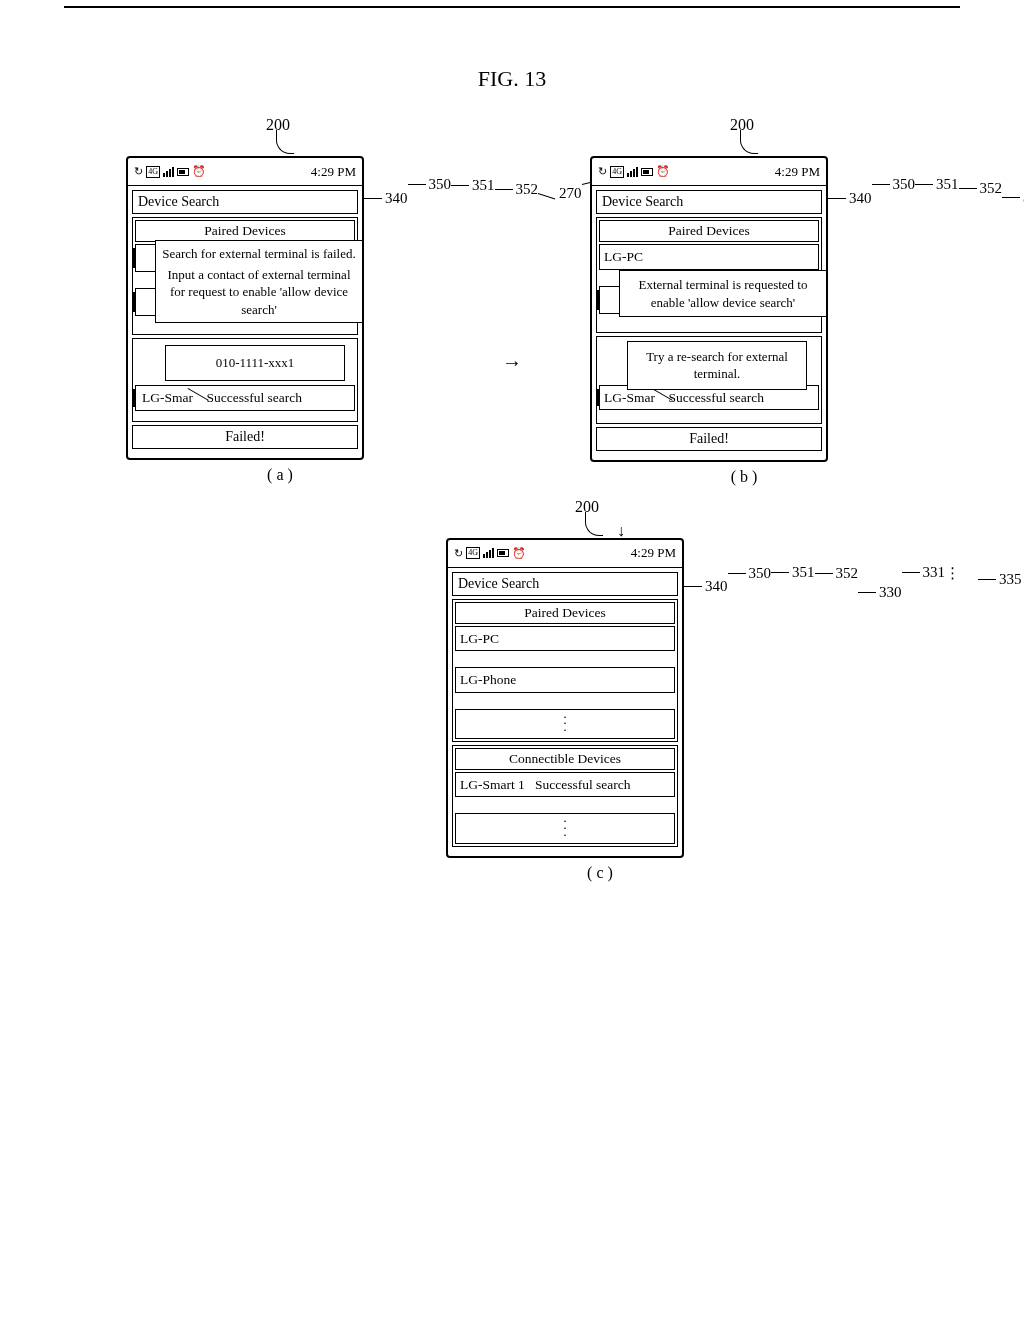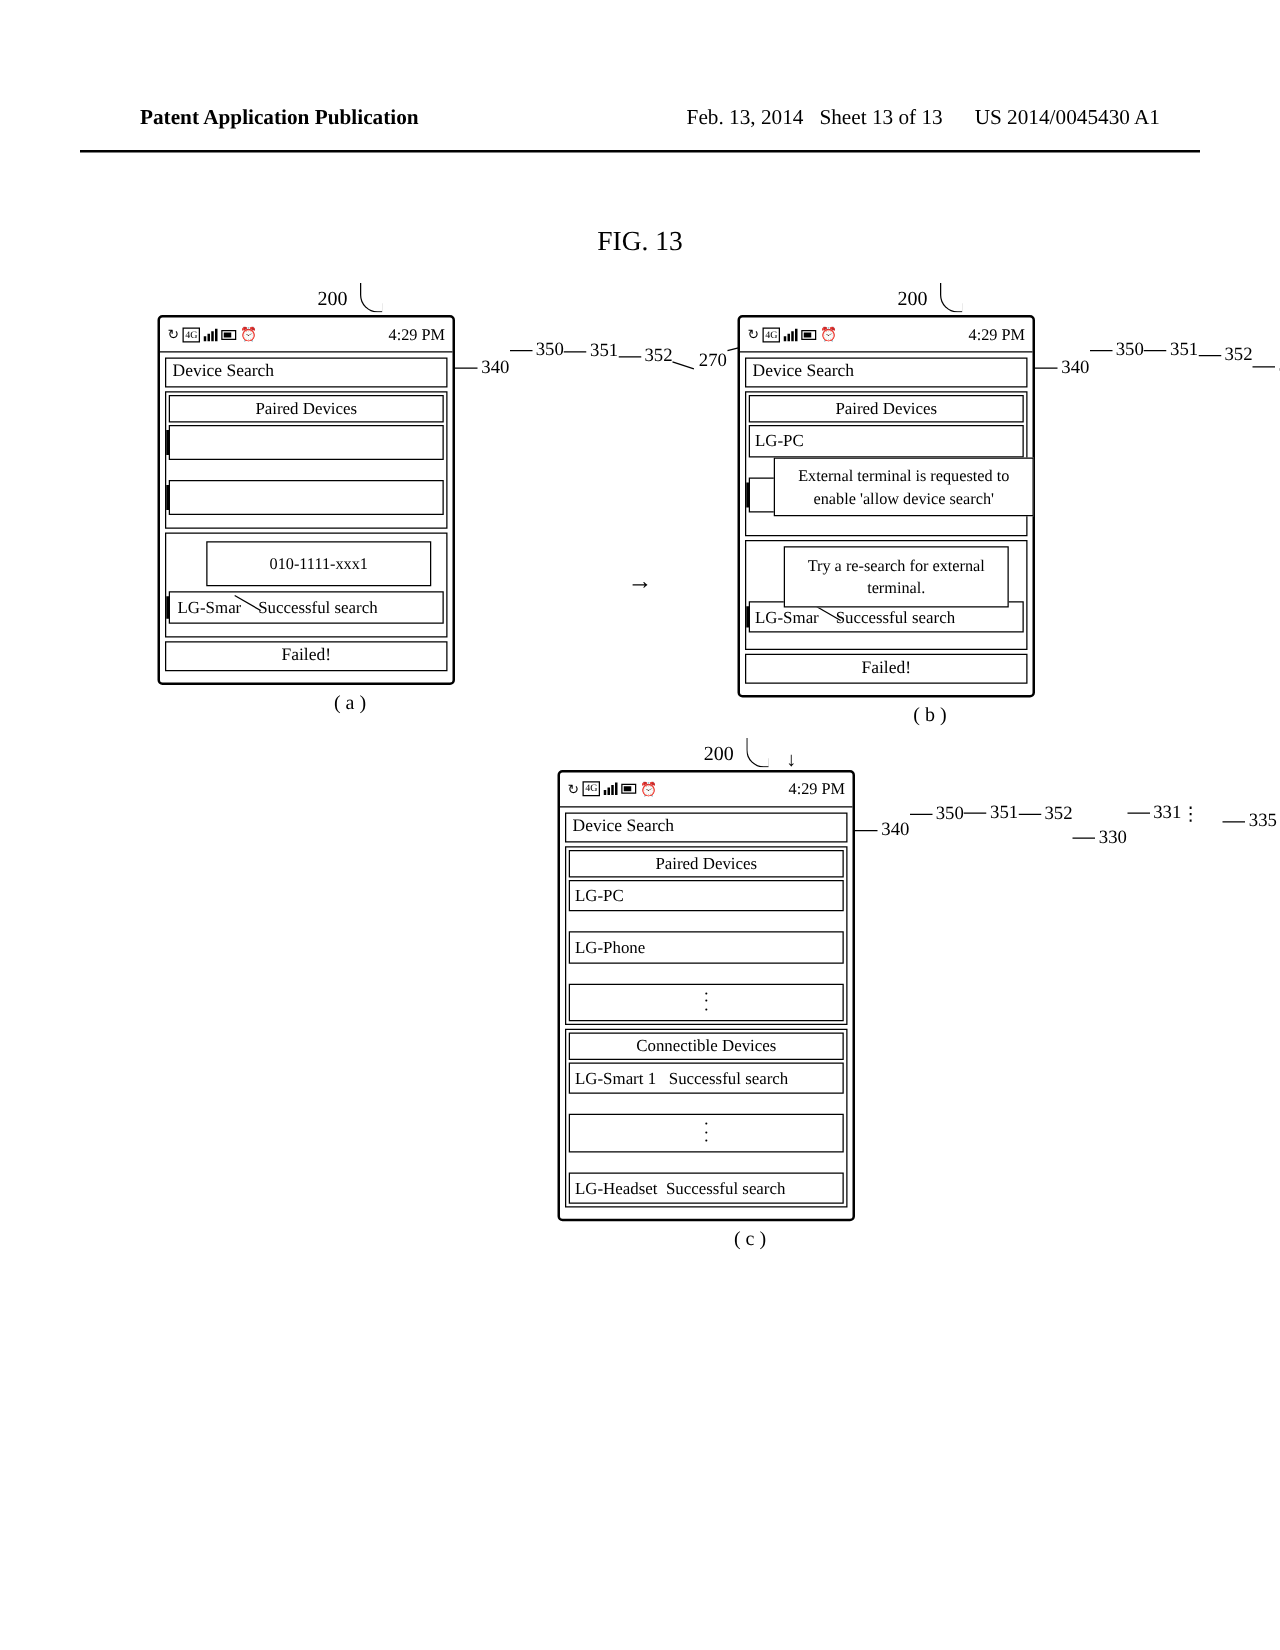--- a/index.html
+++ b/index.html
@@ -27,22 +27,22 @@
 .phones-grid {
   padding: 24px 0 0 0;
 }
 .row { display: flex; justify-content: center; align-items: flex-start; }
 .row-top { gap: 64px; margin-bottom: 10px; }
 .row-bottom { justify-content: flex-end; padding-right: 256px; margin-top: 12px; }
 
 .phone-col { display: flex; flex-direction: column; align-items: center; width: 336px; }
 .ref200-col {
   display: flex;
-  flex-direction: row;
-  align-items: center;
+  flex-direction: column;
+  align-items: flex-start;
   margin-bottom: 2px;
   font-size: 16px;
 }
 .curve200 {
   width: 18px; height: 24px;
   border-left: 1px solid #000;
   border-bottom: 1px solid #000;
   border-bottom-left-radius: 14px;
   margin-left: 10px;
   margin-top: -4px;
@@ -132,24 +132,20 @@
   transform: rotate(30deg);
   transform-origin: left top;
 }
 
 
 </style>
 </head>
 <body>
 
 <div class="page">
-  <div class="header">
-    <span class="header-left">Patent Application Publication</span>
-    <span class="header-right"><span>Feb. 13, 2014</span>&nbsp;&nbsp;&nbsp;<span>Sheet 13 of 13</span>&nbsp;&nbsp;&nbsp;&nbsp;&nbsp;&nbsp;<span>US 2014/0045430 A1</span></span>
-  </div>
   <hr class="rule">
 
   <div class="fig-title">FIG. 13</div>
 
   <div class="phones-grid">
 
     <div class="row row-top">
 
       <div class="phone-col">
         <div class="ref200-col">
@@ -177,20 +173,24 @@
               <div class="title-row">Device Search</div>
               <div class="listbox" style="min-height:110px;">
                 <div class="listhdr">Paired Devices</div>
                 <div class="listitem tall">
                     <span class="edge-bar"></span>
                   </div>
                 <div class="listitem tall">
                     <span class="edge-bar"></span>
                   </div>
 
+                <div class="float-box" style="left:22px; right:-6px; top:22px; padding:4px 6px;">
+                  <div>Search for external terminal is failed.</div>
+                  <div style="margin-top:3px;">Input a contact of external terminal for request to enable 'allow device search'</div>
+                </div>
               </div>
               <div class="listbox" style="min-height:84px;">
                 <div class="float-box" style="left:32px; right:12px; top:6px; padding:8px 4px;">
                   <span>010-1111-xxx1</span>
                 </div>
                 <div style="height:44px;"></div>
                 <div class="listitem" style="padding-left:6px;">
                   <span class="edge-bar"></span>
                   <span>LG-Smar</span>
                   <span class="diag-line" style="left:52px; top:2px;"></span>
@@ -366,24 +366,20 @@
                 <div class="listitem">LG-Phone</div>
                 <div class="listitem centered ellipsis-v">·<br>·<br>·</div>
               </div>
               <div class="listbox">
                 <div class="listhdr">Connectible Devices</div>
                 <div class="listitem">
                   <span>LG-Smart 1</span>&nbsp;&nbsp;
                   <span>Successful search</span>
                 </div>
                 <div class="listitem centered ellipsis-v">·<br>·<br>·</div>
-                <div class="listitem">
-                  <span>LG-Headset</span>&nbsp;
-                  <span>Successful search</span>
-                </div>
               </div>
             </div>
           </div>
           <div class="leader-col">
             <div class="leader" style="margin-top:32px;">
                 <span class="dash"></span>
                 <span class="lbl">340</span>
               </div>
             <div class="leader" style="margin-top:6px;">
                 <span class="dash"></span>

